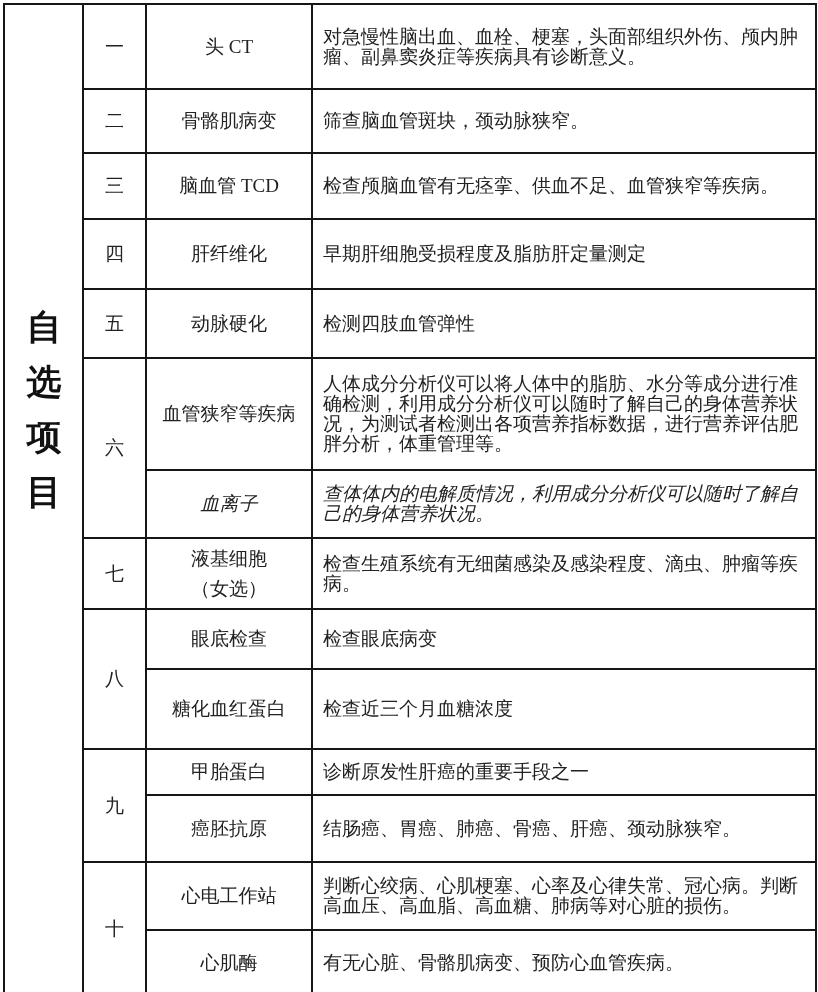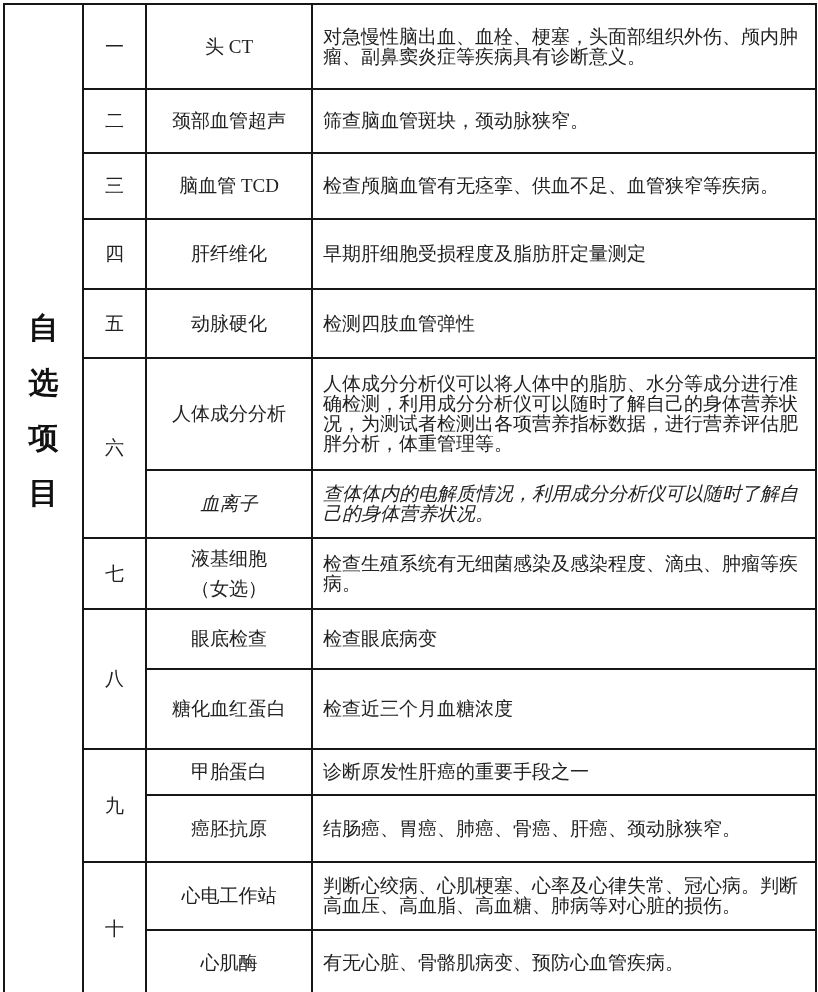--- a/index.html
+++ b/index.html
@@ -30,21 +30,21 @@
   col.c-cat  { width: 79px; }
   col.c-num  { width: 63px; }
   col.c-name { width: 166px; }
   col.c-desc { width: 504px; }
 
   
   td.cat-cell { text-align: center; }
   .cat-text {
     width: 34px;
     margin: 0 auto;
-    font-size: 30px;
+    font-size: 35px;
     font-weight: bold;
     line-height: 55px;
     letter-spacing: 0;
     word-break: break-all;
     transform: translateY(-90px);
     color: #111111;
   }
 
   td.num-cell {
     text-align: center;
@@ -96,41 +96,41 @@
     <tr class="r1">
       <td class="cat-cell" rowspan="14">
         <div class="cat-text">自选项目</div>
       </td>
       <td class="num-cell">一</td>
       <td class="name-cell">头 CT</td>
       <td class="desc-cell">对急慢性脑出血、血栓、梗塞，头面部组织外伤、颅内肿瘤、副鼻窦炎症等疾病具有诊断意义。</td>
     </tr>
     <tr class="r2">
       <td class="num-cell">二</td>
-      <td class="name-cell">颈部血管超声</td>
+      <td class="name-cell">骨骼肌病变</td>
       <td class="desc-cell">筛查脑血管斑块，颈动脉狭窄。</td>
     </tr>
     <tr class="r3">
       <td class="num-cell">三</td>
       <td class="name-cell">脑血管 TCD</td>
       <td class="desc-cell">检查颅脑血管有无痉挛、供血不足、血管狭窄等疾病。</td>
     </tr>
     <tr class="r4">
       <td class="num-cell">四</td>
       <td class="name-cell">肝纤维化</td>
       <td class="desc-cell">早期肝细胞受损程度及脂肪肝定量测定</td>
     </tr>
     <tr class="r5">
       <td class="num-cell">五</td>
       <td class="name-cell">动脉硬化</td>
       <td class="desc-cell">检测四肢血管弹性</td>
     </tr>
     <tr class="r6">
       <td class="num-cell" rowspan="2">六</td>
-      <td class="name-cell">人体成分分析</td>
+      <td class="name-cell">血管狭窄等疾病</td>
       <td class="desc-cell">人体成分分析仪可以将人体中的脂肪、水分等成分进行准确检测，利用成分分析仪可以随时了解自己的身体营养状况，为测试者检测出各项营养指标数据，进行营养评估肥胖分析，体重管理等。</td>
     </tr>
     <tr class="r7">
       <td class="name-cell">血离子</td>
       <td class="desc-cell">查体体内的电解质情况，利用成分分析仪可以随时了解自己的身体营养状况。</td>
     </tr>
     <tr class="r8">
       <td class="num-cell">七</td>
       <td class="name-cell">液基细胞
 （女选）</td>

